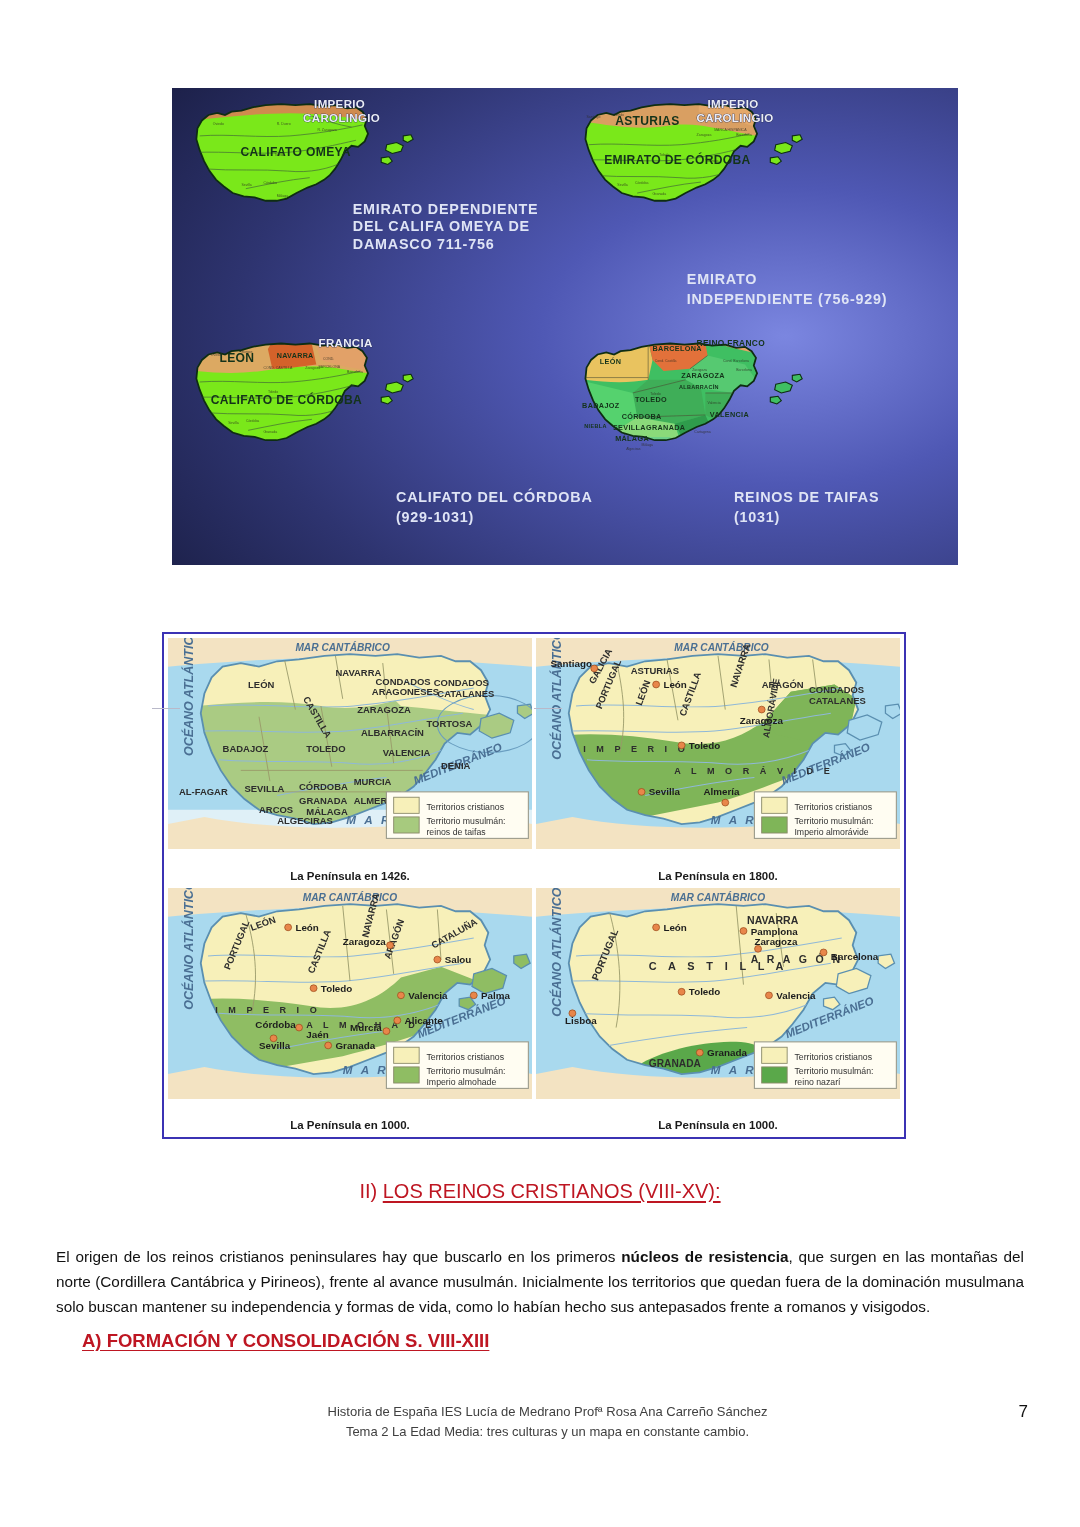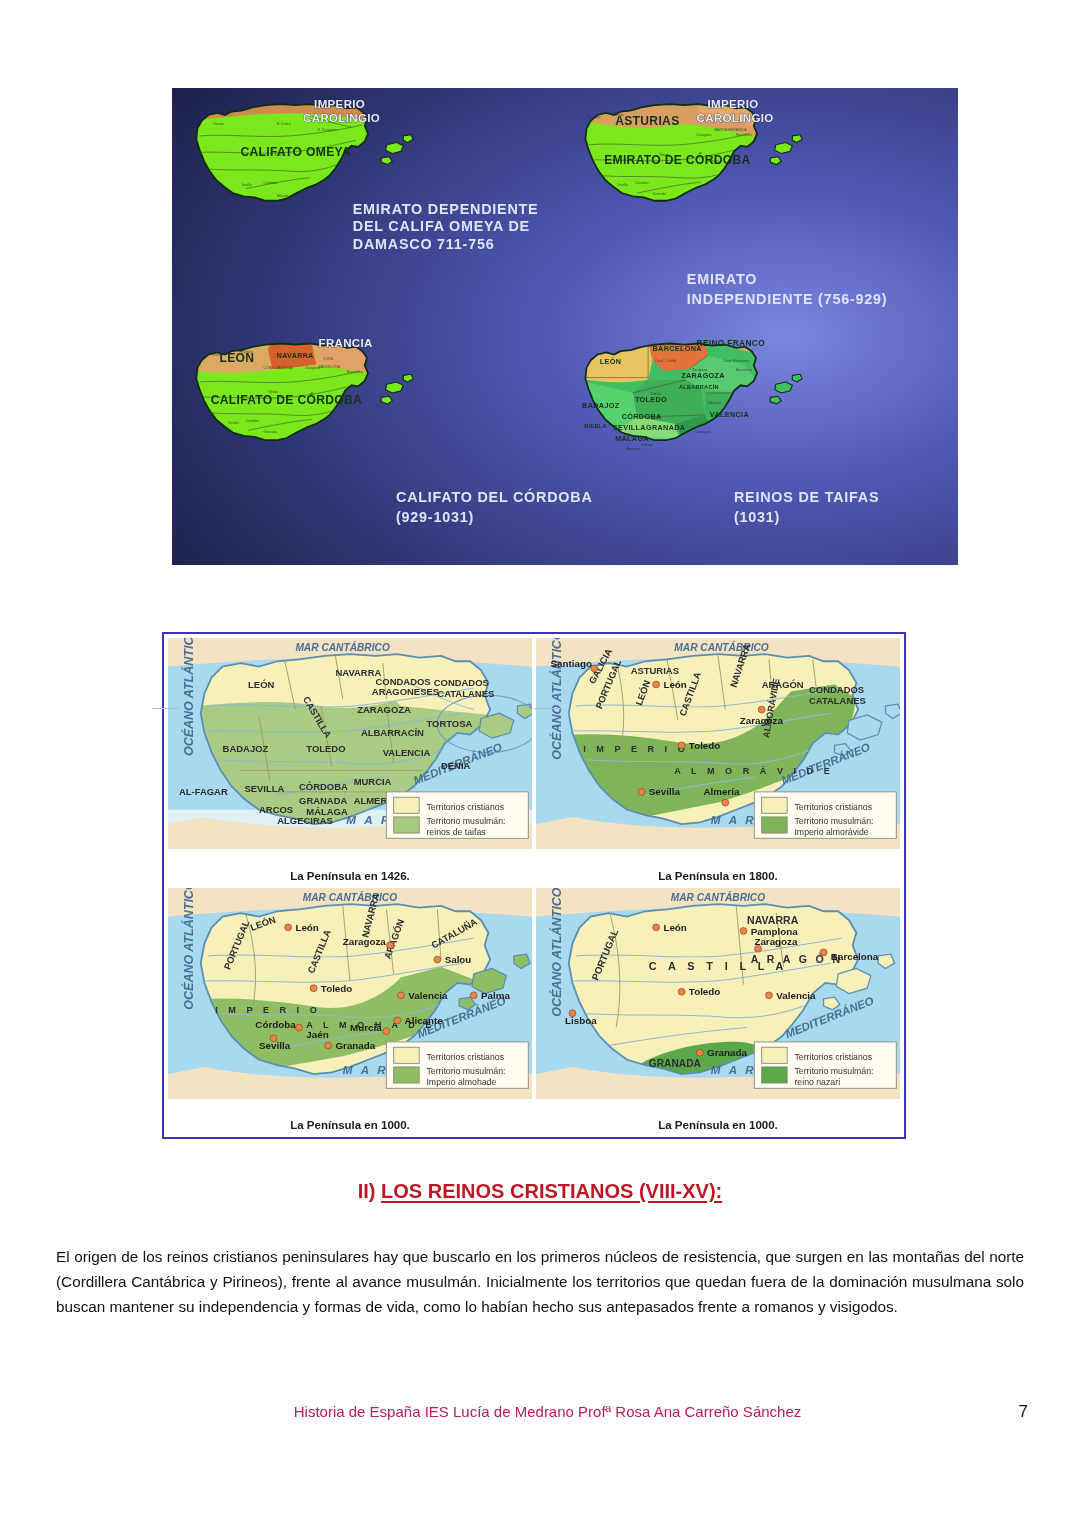--- a/index.html
+++ b/index.html
@@ -41,36 +41,36 @@
   .a-city{font-family:"Liberation Sans",sans-serif;fill:#1d1d1d;font-weight:600;}
   .a-riv{fill:none;stroke:#8fb8d8;stroke-width:.55;}
   .a-bdr{fill:none;stroke:#9a9a6a;stroke-width:.5;}
   .leg-box{fill:#fffdf2;stroke:#9a9a8a;stroke-width:.6;}
   .leg-t{font-family:"Liberation Sans",sans-serif;fill:#333;}
   .hrule{position:absolute;height:1px;background:#b9b9c9;}
 
   
   #h2{
     position:absolute;left:0;right:0;top:1180px;text-align:center;
-    font-size:20px;font-weight:700;color:#BE1622;letter-spacing:0px;
+    font-size:20px;font-weight:400;color:#BE1622;letter-spacing:0px;
   }
   #h2 .u{text-decoration:underline;text-underline-offset:3px;}
   #para{
     position:absolute;left:56px;top:1229px;width:968px;
     font-size:15.3px;line-height:25px;text-align:justify;color:#111;
   }
-  #para b{font-weight:400;}
+  #para b{font-weight:700;}
   #h3{
     position:absolute;left:82px;top:1330px;
     font-size:18.5px;font-weight:700;color:#BE1622;
     text-decoration:underline;text-underline-offset:3px;
   }
   #footer{
     position:absolute;left:15px;right:0;top:1402px;text-align:center;
-    font-size:15px;line-height:20px;color:#be185d;
+    font-size:13px;line-height:20px;color:#404040;
   }
   #pageno{
     position:absolute;right:52px;top:1402px;font-size:17px;color:#111;
   }
 </style>
 </head>
 <body>
 
 <div class="page">
 
@@ -618,20 +618,22 @@
     <div class="hrule" style="left:370px;top:74px;width:28px;"></div>
   </div>
 
   <div id="h2">
     <span>II)</span>
     <span class="u">LOS REINOS CRISTIANOS (VIII-XV):</span>
   </div>
 
   <p id="para"><span>El origen de los reinos cristianos peninsulares hay que buscarlo en los primeros </span><b>núcleos de resistencia</b><span>, que surgen en las montañas del norte (Cordillera Cantábrica y Pirineos), frente al avance musulmán. Inicialmente los territorios que quedan fuera de la dominación musulmana solo buscan mantener su independencia y formas de vida, como lo habían hecho sus antepasados frente a romanos y visigodos.</span></p>
 
+  <div id="h3">A)  FORMACIÓN Y CONSOLIDACIÓN S. VIII-XIII</div>
 
   <div id="footer">
     <div>Historia de España   IES Lucía de Medrano   Profª Rosa Ana Carreño Sánchez</div>
+    <div>Tema 2 La Edad Media: tres culturas y un mapa en constante cambio.</div>
   </div>
 
   <div id="pageno">7</div>
 
 </div>
 
 </body></html>

